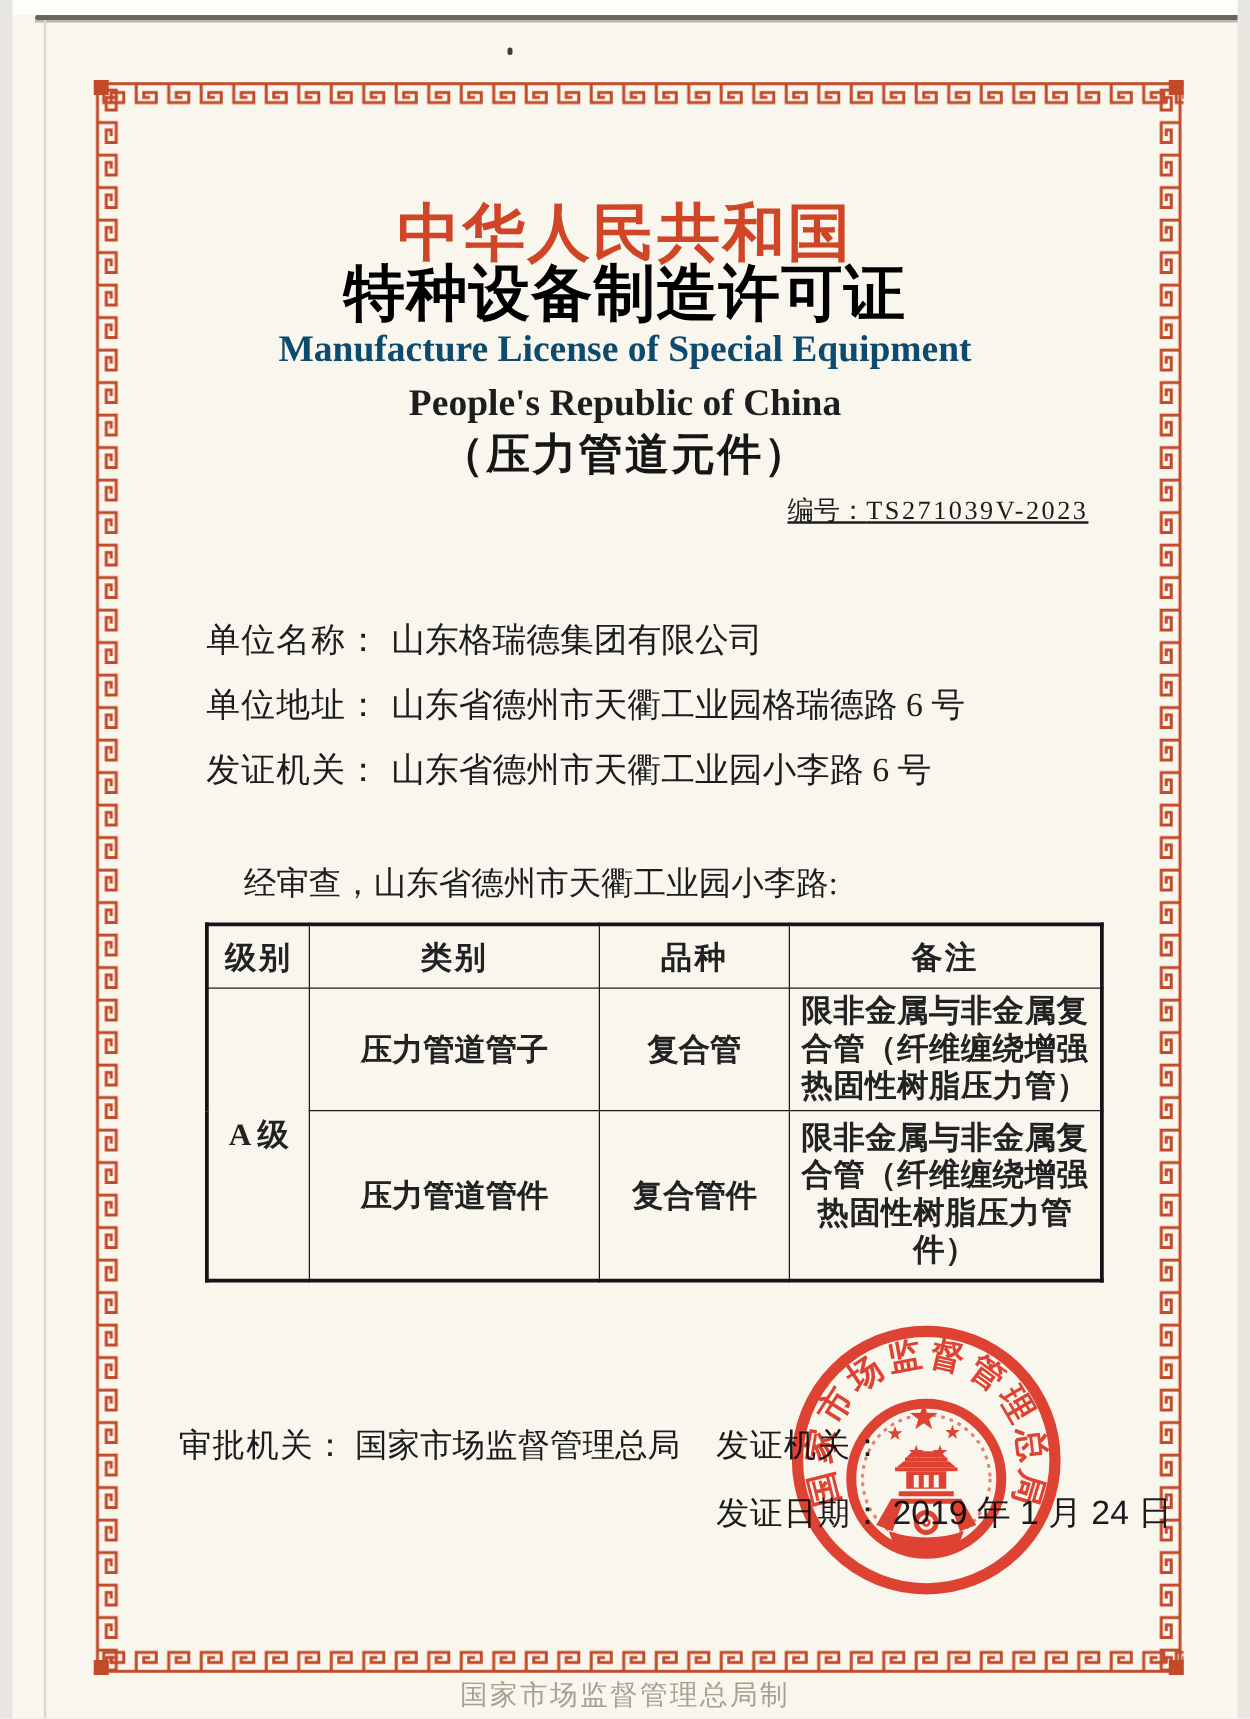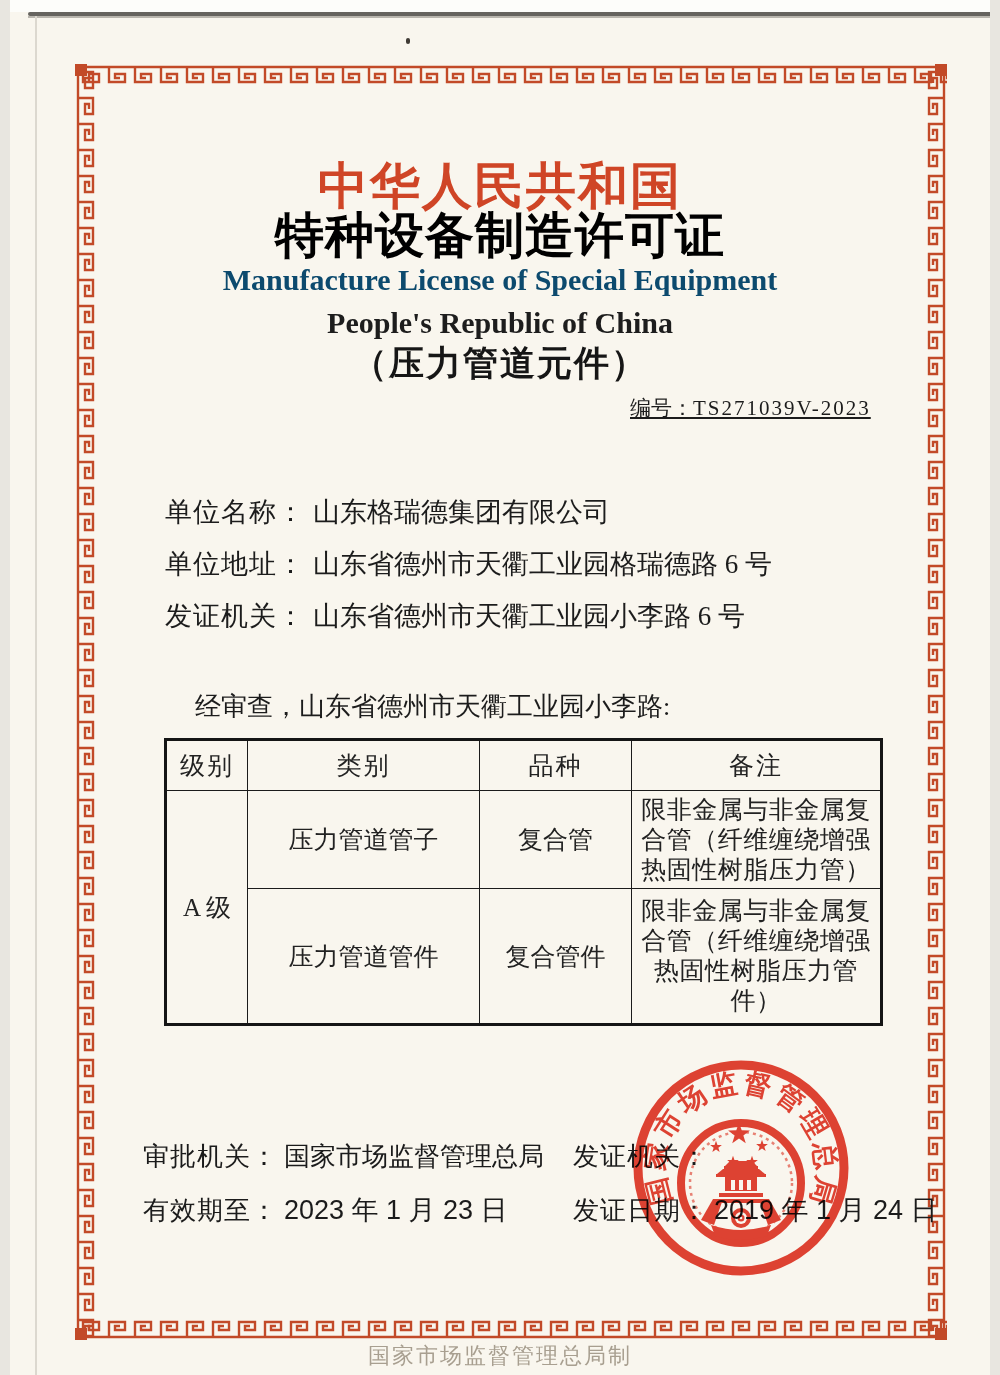--- a/index.html
+++ b/index.html
@@ -36,21 +36,21 @@
   .license-no{position:absolute;left:620px;top:394px;font-size:21px;white-space:nowrap;color:#1c1c1c;text-decoration:underline;}
   .license-no .num{letter-spacing:2px;}
   
   .info-row{position:absolute;left:155px;font-size:27px;white-space:nowrap;color:#1c1c1c;}
   .i1{top:494px;} .i2{top:546px;} .i3{top:598px;}
   .info-row .lbl{letter-spacing:1px;margin-right:8px;}
   .statement{position:absolute;left:185px;top:689px;font-size:26px;color:#1c1c1c;}
   
   .lic-table{position:absolute;left:154px;top:738px;border-collapse:collapse;table-layout:fixed;
              width:716px;border:3px solid #151515;}
-  .lic-table th,.lic-table td{border:1.6px solid #1b1b1b;font-weight:normal;
+  .lic-table th,.lic-table td{border:1.6px solid #1b1b1b;font-weight:bold;
              font-size:25px;text-align:center;vertical-align:middle;padding:0;}
   .lic-table th{height:49px;letter-spacing:2px;}
   .row-1 td{height:91px;}
   .row-2 td{height:128px;}
   .lic-table td.remark{text-align:center;padding:3px 9px;line-height:30px;letter-spacing:0.5px;}
   
   .f-row{position:absolute;font-size:26px;white-space:nowrap;color:#1b1b1b;}
   .f1{left:133px;top:1139px;} .f2{left:133px;top:1192px;}
   .f3{left:563px;top:1139px;} .f4{left:563px;top:1192px;}
   .f-row .lbl{letter-spacing:1px;margin-right:6px;}
@@ -144,23 +144,20 @@
     <tr class="row-2">
       <td>压力管道管件</td>
       <td>复合管件</td>
       <td class="remark">限非金属与非金属复合管（纤维缠绕增强热固性树脂压力管件）</td>
     </tr>
   </tbody>
     </table>
 
   <div class="f-row f1">
     <span class="lbl">审批机关：</span><span>国家市场监督管理总局</span>
-  </div>
-  <div class="f-row f2">
-    <span class="lbl">有效期至：</span><span class="date">2023 年 1 月 23 日</span>
   </div>
   <div class="f-row f3">
     <span class="lbl">发证机关：</span><span></span>
   </div>
   <div class="f-row f4">
     <span class="lbl">发证日期：</span><span class="date">2019 年 1 月 24 日</span>
   </div>
 
   <div class="made-by">国家市场监督管理总局制</div>
 

